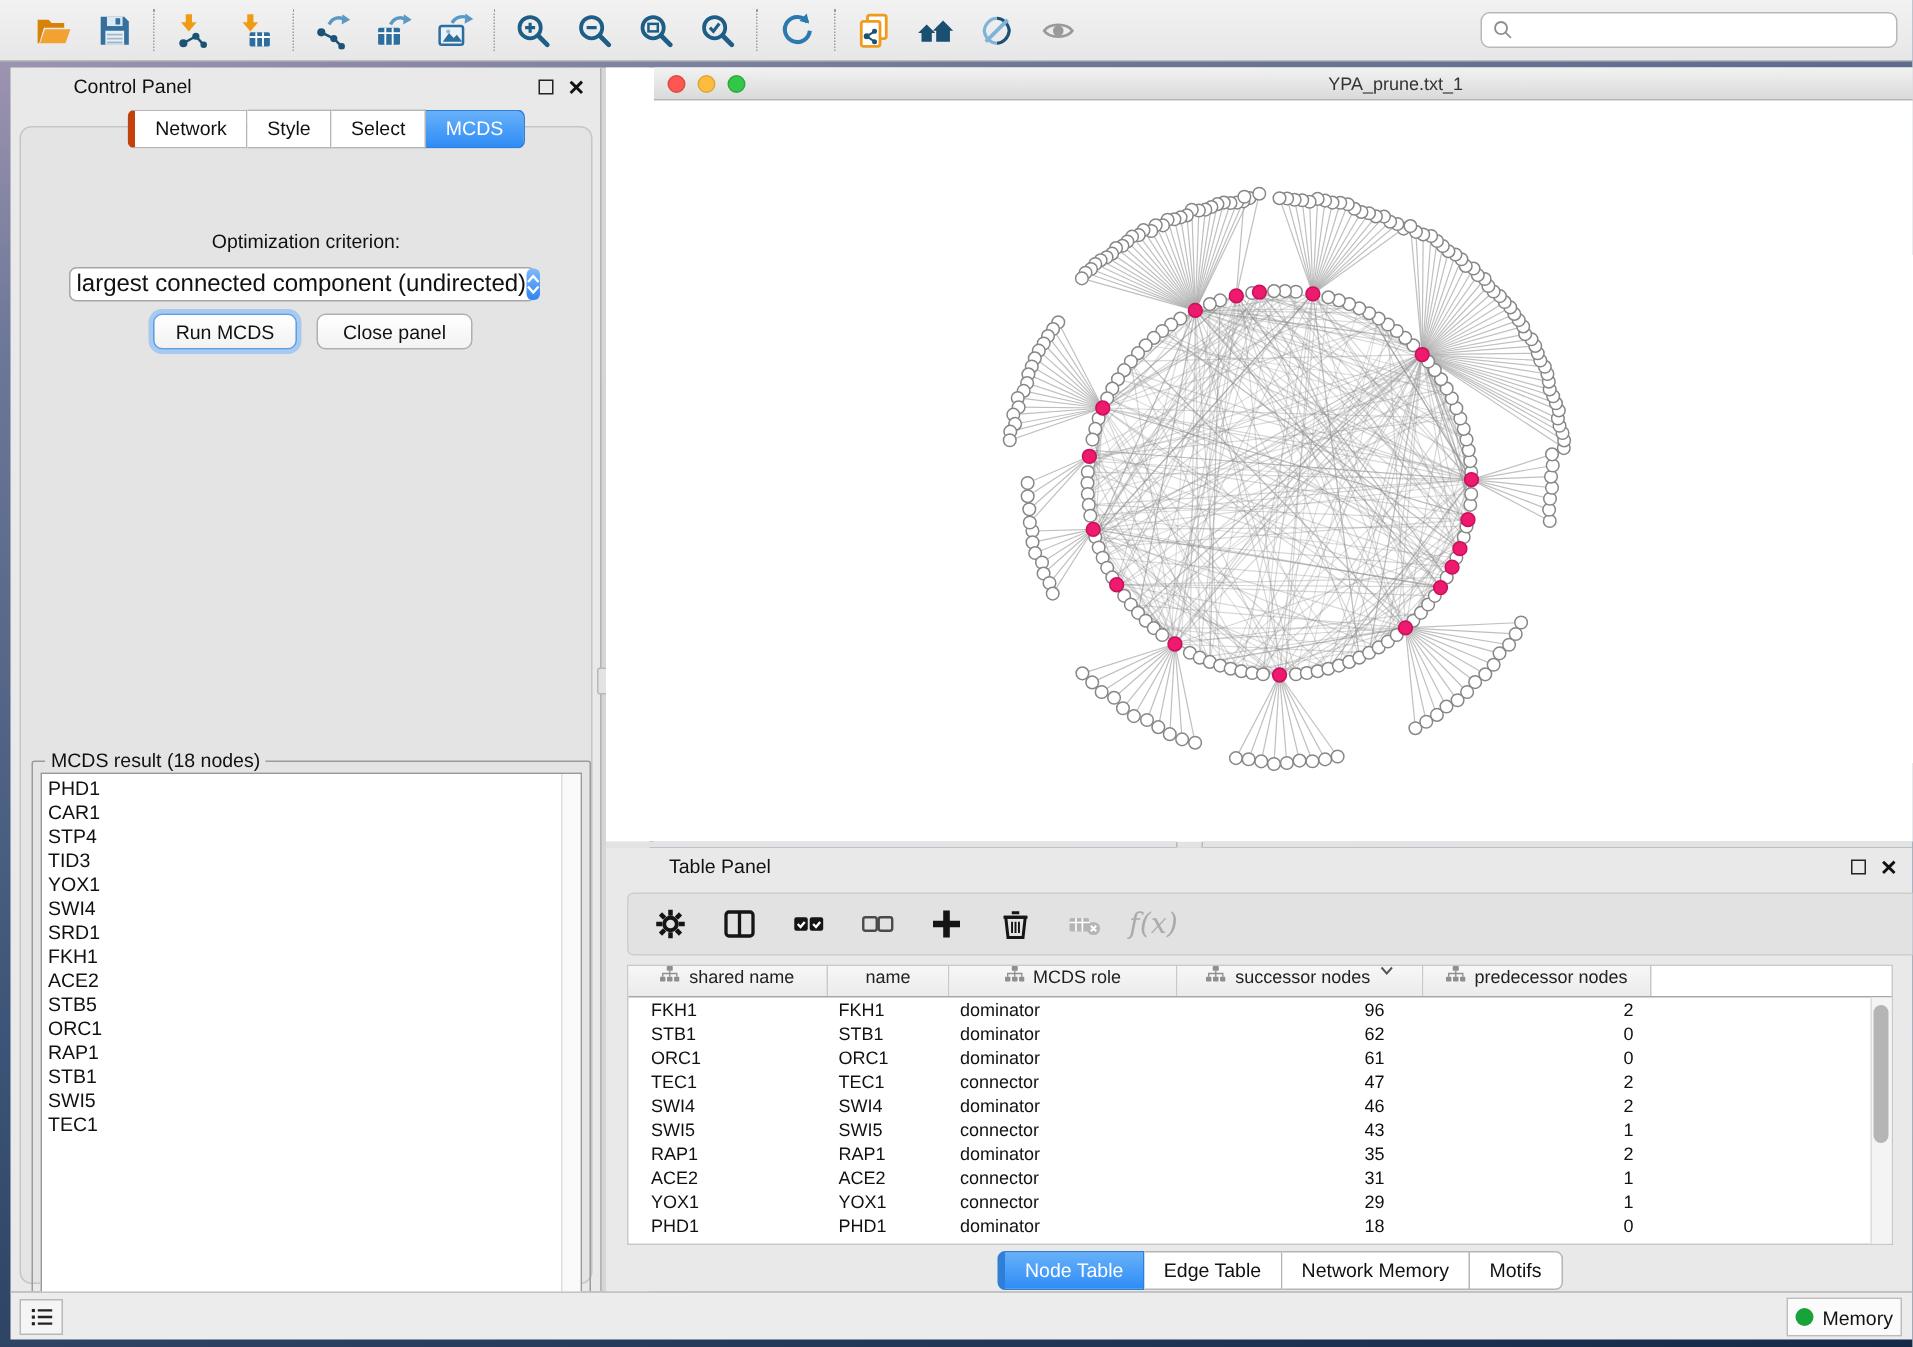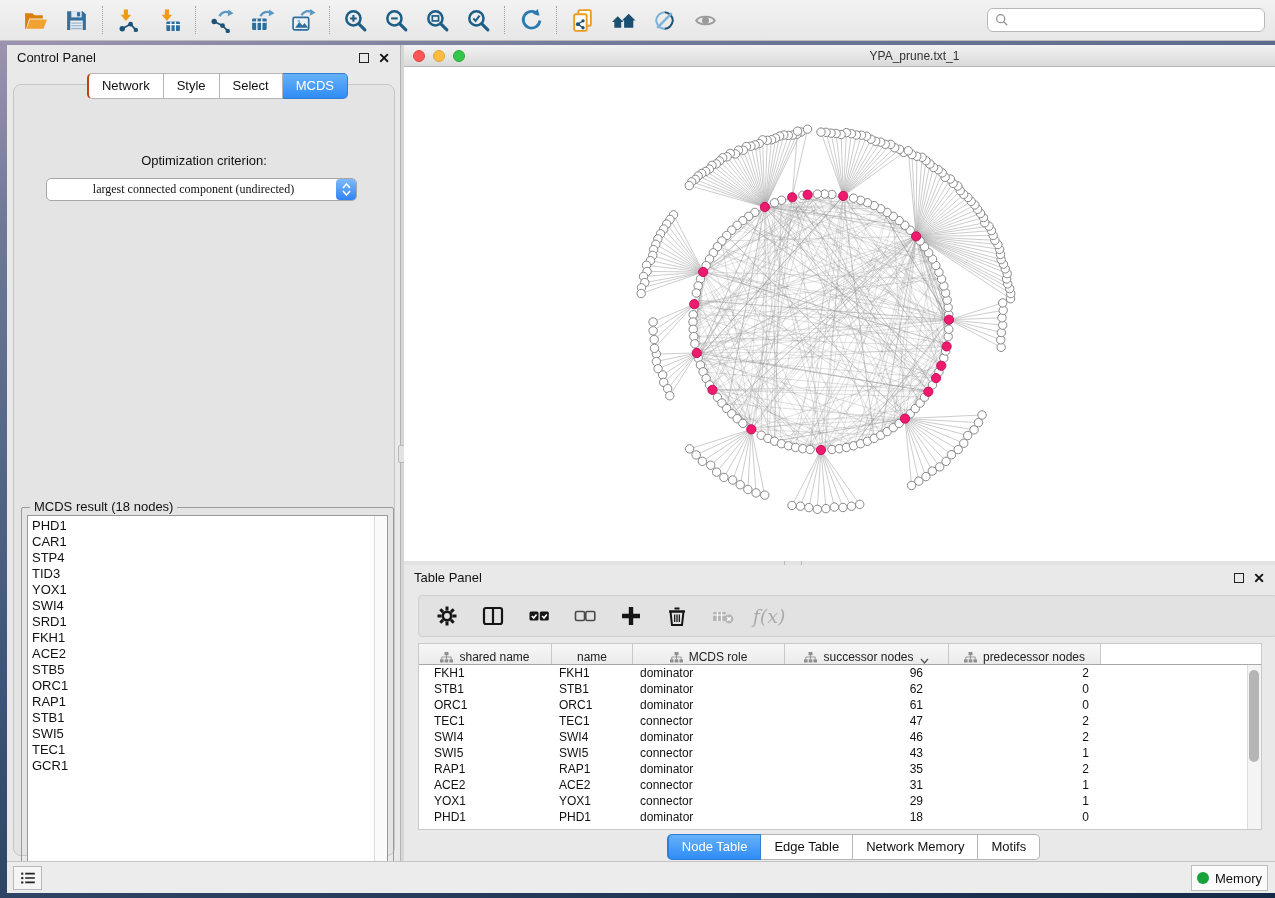--- a/index.html
+++ b/index.html
@@ -3,21 +3,21 @@
 <meta charset="utf-8">
 <style>
   * { margin:0; padding:0; box-sizing:border-box; }
   html,body { width:1275px; height:898px; overflow:hidden; }
   body {
     font-family:"Liberation Sans", sans-serif;
     font-size:13px; color:#1a1a1a;
     background:linear-gradient(165deg,#a89ab6 0%,#6e7898 18%,#3d5578 55%,#152a47 100%);
     position:relative;
   }
-  .abs { position:absolute; }
+  .abs { position:absolute;padding-left:32px; }
 
   
   .toolbar { left:0; top:0; width:1275px; height:41px;
     background:linear-gradient(#f2f2f2,#e7e7e7);
     border-bottom:1px solid #bcbcbc;
     display:flex; align-items:center; padding:0 10px; }
   .tgroup { display:flex; align-items:center; gap:14px; padding:0 12px; }
   .tsep { width:1px; height:28px; border-left:1px dotted #9e9e9e; }
   .ticon { width:27px; height:27px; display:flex; align-items:center; justify-content:center; }
   .ticon svg { width:25px; height:25px; }
@@ -32,30 +32,30 @@
     border-right:1px solid #b3b3b3; }
   .panel-header { height:25px; display:flex; align-items:center; padding:0 10px; }
   .panel-title { font-size:13px; color:#111; }
   .panel-header-buttons { margin-left:auto; display:flex; align-items:center; gap:9px; }
   .float-btn { width:10px; height:10px; border:1.6px solid #222; display:inline-block; }
   .close-btn { font-size:14px; font-weight:bold; color:#111; line-height:10px; cursor:default; }
 
   .cp-tabs { position:absolute; top:28px; left:0; width:100%; display:flex; justify-content:center; z-index:3; }
   .seg-tab { padding:4px 13px 5px; background:#fff; border:1px solid #b5b5b5; border-left:none;
     font-size:13px; color:#111; }
-  .seg-tab:first-child { border-left:2px solid #c2410c; border-radius:5px 0 0 5px;margin-left:28px; }
+  .seg-tab:first-child { border-left:5px solid #c2410c; border-radius:5px 0 0 5px;margin-left:28px; }
   .seg-tab:last-child { border-radius:0 5px 5px 0; }
   .seg-tab.active { background:linear-gradient(#67b1f9,#2f8cf6); color:#fff; border-color:#2f7fd6; }
 
   .cp-inner { position:absolute; left:6px; top:39px; width:382px; height:772px;
     background:#e4e4e4; border:1px solid #c6c6c6; border-radius:8px; }
   .opt-label { position:absolute; top:68px; width:100%; text-align:center; font-size:13px; color:#111; }
   .combo { position:absolute; left:32px; top:93px; width:311px; height:23px; background:#fff;
     border:1px solid #a7a7a7; border-radius:5px; display:flex; align-items:center; }
-  .combo-text { flex:1; text-align:center; font-size:12px; color:#111; padding-left:4px; white-space:nowrap;font-family:Liberation Serif, serif; }
+  .combo-text { flex:1; text-align:center; font-size:16px; color:#111; padding-left:4px; white-space:nowrap; }
   .combo-stepper { width:20px; height:21px; margin-right:0px; border-radius:4px;
     background:linear-gradient(#7fb9fb,#2f84f5); display:flex; flex-direction:column;
     align-items:center; justify-content:center; gap:1px; }
   .btn-row { position:absolute; top:124px; left:0; width:100%; height:24px; }
   .mac-btn { position:absolute; height:24px; background:linear-gradient(#ffffff,#f2f2f2);
     border:1px solid #b0b0b0; border-radius:6px; font-size:13px; color:#111;
     display:flex; align-items:center; justify-content:center; font-family:"Liberation Sans",sans-serif; }
   .mac-btn.focused { border-color:#5a9de8; box-shadow:0 0 0 3px #a8c9f0; }
 
   .groupbox { position:absolute; left:7px; top:422px; width:373px; height:372px;
@@ -94,21 +94,21 @@
   .tp-toolbar { position:absolute; left:14px; top:30px; width:860px; height:42px;
     background:#e2e2e2; border:1px solid #cfcfcf; border-radius:4px;
     display:flex; align-items:center; gap:22px; padding:0 16px; }
   .tp-icon { width:24px; height:24px; display:flex; align-items:center; justify-content:center; }
   .fx-label { font-family:"DejaVu Serif", serif; font-style:italic; font-size:19px; color:#ababab; }
 
   .tbl { position:absolute; left:14px; top:78px; width:844px; height:187px; background:#fff;
     border:1px solid #c9c9c9; }
   .tbl-head { display:flex; height:21px; border-bottom:1px solid #a8a8a8; }
   .th { background:linear-gradient(#f7f7f7,#ebebeb); border-right:1px solid #c9c9c9;
-    display:flex; align-items:flex-end; justify-content:center; gap:6px; font-size:12px; color:#222; }
+    display:flex; align-items:flex-start; justify-content:center; gap:6px; font-size:12px; color:#222; }
   .th:nth-child(1){ width:133px; } .th:nth-child(2){ width:81px; } .th:nth-child(3){ width:152px; }
   .th:nth-child(4){ width:164px; } .th:nth-child(5){ width:152px; }
   .tbl-body { position:absolute; left:0; top:21px; right:14px; bottom:0; }
   .tr { display:flex; height:16px; line-height:16px; font-size:12px; color:#111; }
   .td { overflow:hidden; white-space:nowrap; }
   .td.c1 { width:133px; padding-left:15px; } .td.c2 { width:81px; padding-left:7px; }
   .td.c3 { width:152px; padding-left:7px; }
   .td.c4 { width:164px; text-align:right; padding-right:26px; }
   .td.c5 { width:152px; text-align:right; padding-right:12px; }
   .tbl-scroll { position:absolute; right:0; top:21px; bottom:0; width:14px; background:#f4f4f4;
@@ -303,20 +303,24 @@
     <div class="combo">
       <span class="combo-text">largest connected component (undirected)</span>
       <span class="combo-stepper">
         <svg width="9" height="6" viewBox="0 0 9 6">
             <path d="M1 5l3.5-4L8 5" stroke="#fff" stroke-width="1.6" fill="none"></path>
           </svg>
         <svg width="9" height="6" viewBox="0 0 9 6">
             <path d="M1 1l3.5 4L8 1" stroke="#fff" stroke-width="1.6" fill="none"></path>
           </svg>
       </span>
+    </div>
+    <div class="btn-row">
+      <button class="mac-btn focused" style="left:88px; width:96px;">Run MCDS</button>
+      <button class="mac-btn" style="left:197px; width:104px;">Close panel</button>
     </div>
     <div class="groupbox">
       <span class="groupbox-legend">MCDS result (18 nodes)</span>
       <div class="result-list">
         <div class="result-items">
 
         <div>PHD1</div>
             <div>CAR1</div>
             <div>STP4</div>
             <div>TID3</div>
@@ -324,21 +328,20 @@
             <div>SWI4</div>
             <div>SRD1</div>
             <div>FKH1</div>
             <div>ACE2</div>
             <div>STB5</div>
             <div>ORC1</div>
             <div>RAP1</div>
             <div>STB1</div>
             <div>SWI5</div>
             <div>TEC1</div>
-            <div>GCR1</div>
           </div>
         <div class="result-scroll"></div>
       </div>
     </div>
   </div>
 </div>
 
 <div class="abs v-divider">
   <div class="v-grip"></div>
 </div>

